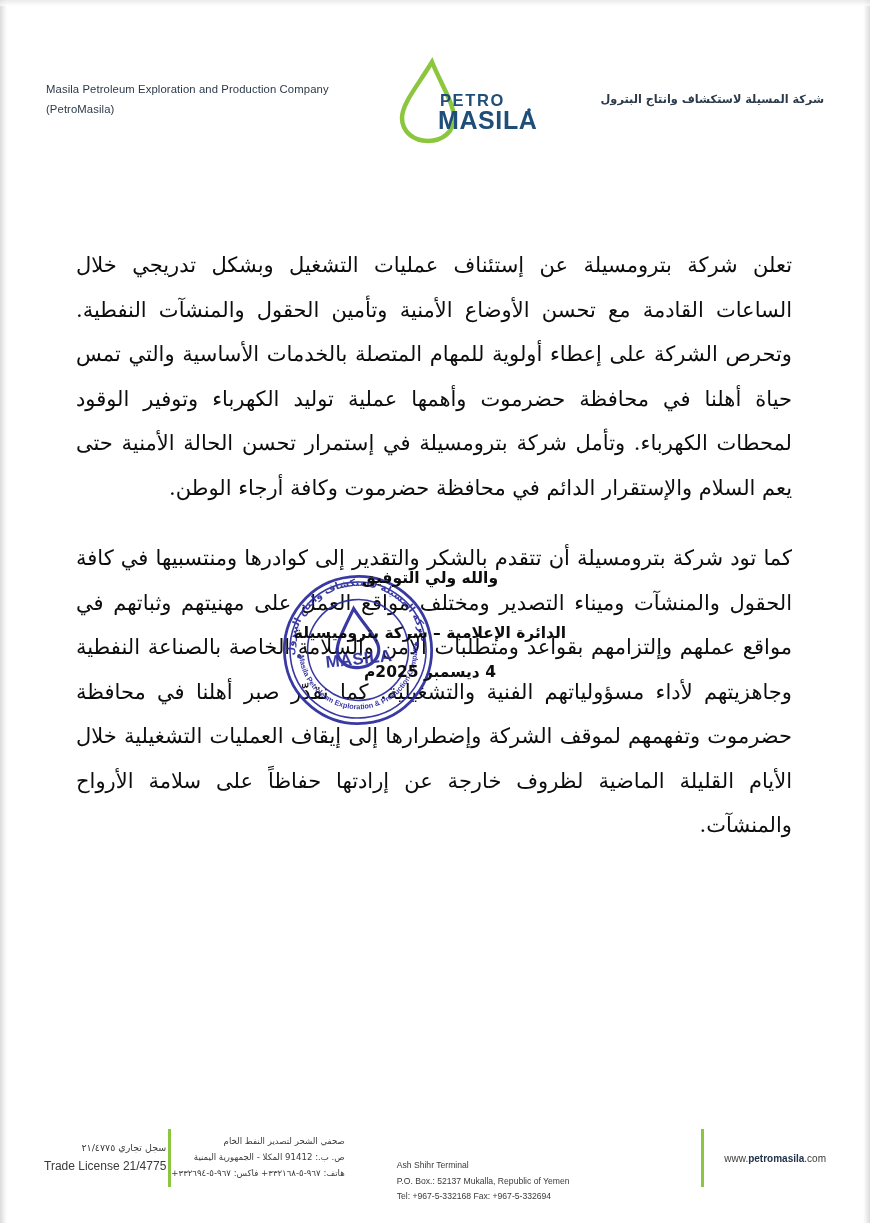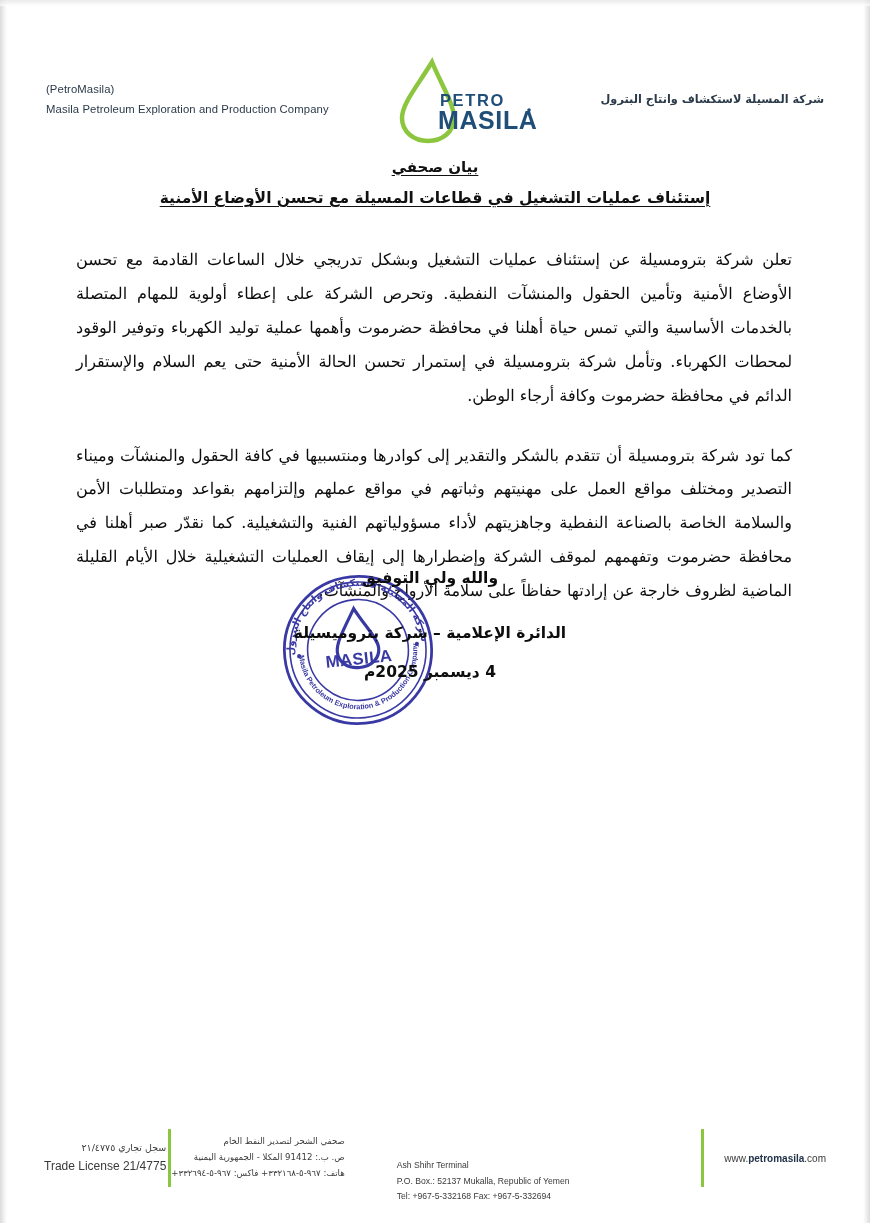--- a/index.html
+++ b/index.html
@@ -109,21 +109,21 @@
   
   .body-copy {
     position: absolute;
     top: 243px;
     left: 76px;
     width: 716px;
     direction: rtl;
     text-align: justify;
     text-align-last: right;
     font-family: "DejaVu Serif", "Liberation Serif", serif;
-    font-size: 16px;
+    font-size: 21px;
     line-height: 2.12;
     color: #0d0d0d;
   }
   .para { margin: 0 0 26px 0; }
   .para:last-child { margin-bottom: 0; }
 
   
   .sign-block {
     position: absolute;
     top: 568px;
@@ -226,43 +226,39 @@
 
 <div class="page">
 
   <div class="scan-edge-left"></div>
   <div class="scan-edge-right"></div>
   <div class="scan-edge-top"></div>
 
   <div class="header">
 
     <div class="hdr-en">
+      <div>Masila Petroleum Exploration and Production Company</div>
       <div>(PetroMasila)</div>
-      <div>Masila Petroleum Exploration and Production Company</div>
     </div>
 
     <div class="logo-wrap">
       <svg class="logo-svg" width="168" height="92" viewBox="0 0 168 92">
         <path d="M56 8 C 40 34, 26 50, 26 64 C 26 78, 38 87, 52 87 C 66 87, 78 78, 78 64 C 78 50, 66 32, 56 8 Z" fill="none" stroke="#8cc63f" stroke-width="4.5" stroke-linecap="round"></path>
         <text x="64" y="52" font-family="Liberation Sans, sans-serif" font-size="16.5" font-weight="bold" letter-spacing="1.6" fill="#1f4e79">PETRO</text>
         <text x="62" y="75" font-family="Liberation Sans, sans-serif" font-size="25" font-weight="bold" letter-spacing="0.6" fill="#1f4e79">MASILA</text>
         <circle cx="153" cy="56" r="1.8" fill="#1f4e79"></circle>
       </svg>
     </div>
 
     <div class="hdr-ar">
       <div>شركة المسيلة لاستكشاف وانتاج البترول</div>
     </div>
 
   </div>
 
-  <div class="titles">
-    <div class="title-main">بيان صحفي</div>
-    <div class="title-sub">إستئناف عمليات التشغيل في قطاعات المسيلة مع تحسن الأوضاع الأمنية</div>
-  </div>
 
   <div class="body-copy">
     <p class="para">تعلن شركة بترومسيلة عن إستئناف عمليات التشغيل وبشكل تدريجي خلال الساعات القادمة مع تحسن الأوضاع الأمنية وتأمين الحقول والمنشآت النفطية. وتحرص الشركة على إعطاء أولوية للمهام المتصلة بالخدمات الأساسية والتي تمس حياة أهلنا في محافظة حضرموت وأهمها عملية توليد الكهرباء وتوفير الوقود لمحطات الكهرباء. وتأمل شركة بترومسيلة في إستمرار تحسن الحالة الأمنية حتى يعم السلام والإستقرار الدائم في محافظة حضرموت وكافة أرجاء الوطن.</p>
     <p class="para">كما تود شركة بترومسيلة أن تتقدم بالشكر والتقدير إلى كوادرها ومنتسبيها في كافة الحقول والمنشآت وميناء التصدير ومختلف مواقع العمل على مهنيتهم وثباتهم في مواقع عملهم وإلتزامهم بقواعد ومتطلبات الأمن والسلامة الخاصة بالصناعة النفطية وجاهزيتهم لأداء مسؤولياتهم الفنية والتشغيلية. كما نقدّر صبر أهلنا في محافظة حضرموت وتفهمهم لموقف الشركة وإضطرارها إلى إيقاف العمليات التشغيلية خلال الأيام القليلة الماضية لظروف خارجة عن إرادتها حفاظاً على سلامة الأرواح والمنشآت.</p>
   </div>
 
   <div class="sign-block">
 
     <svg class="stamp" viewBox="0 0 200 200">
       <defs>

